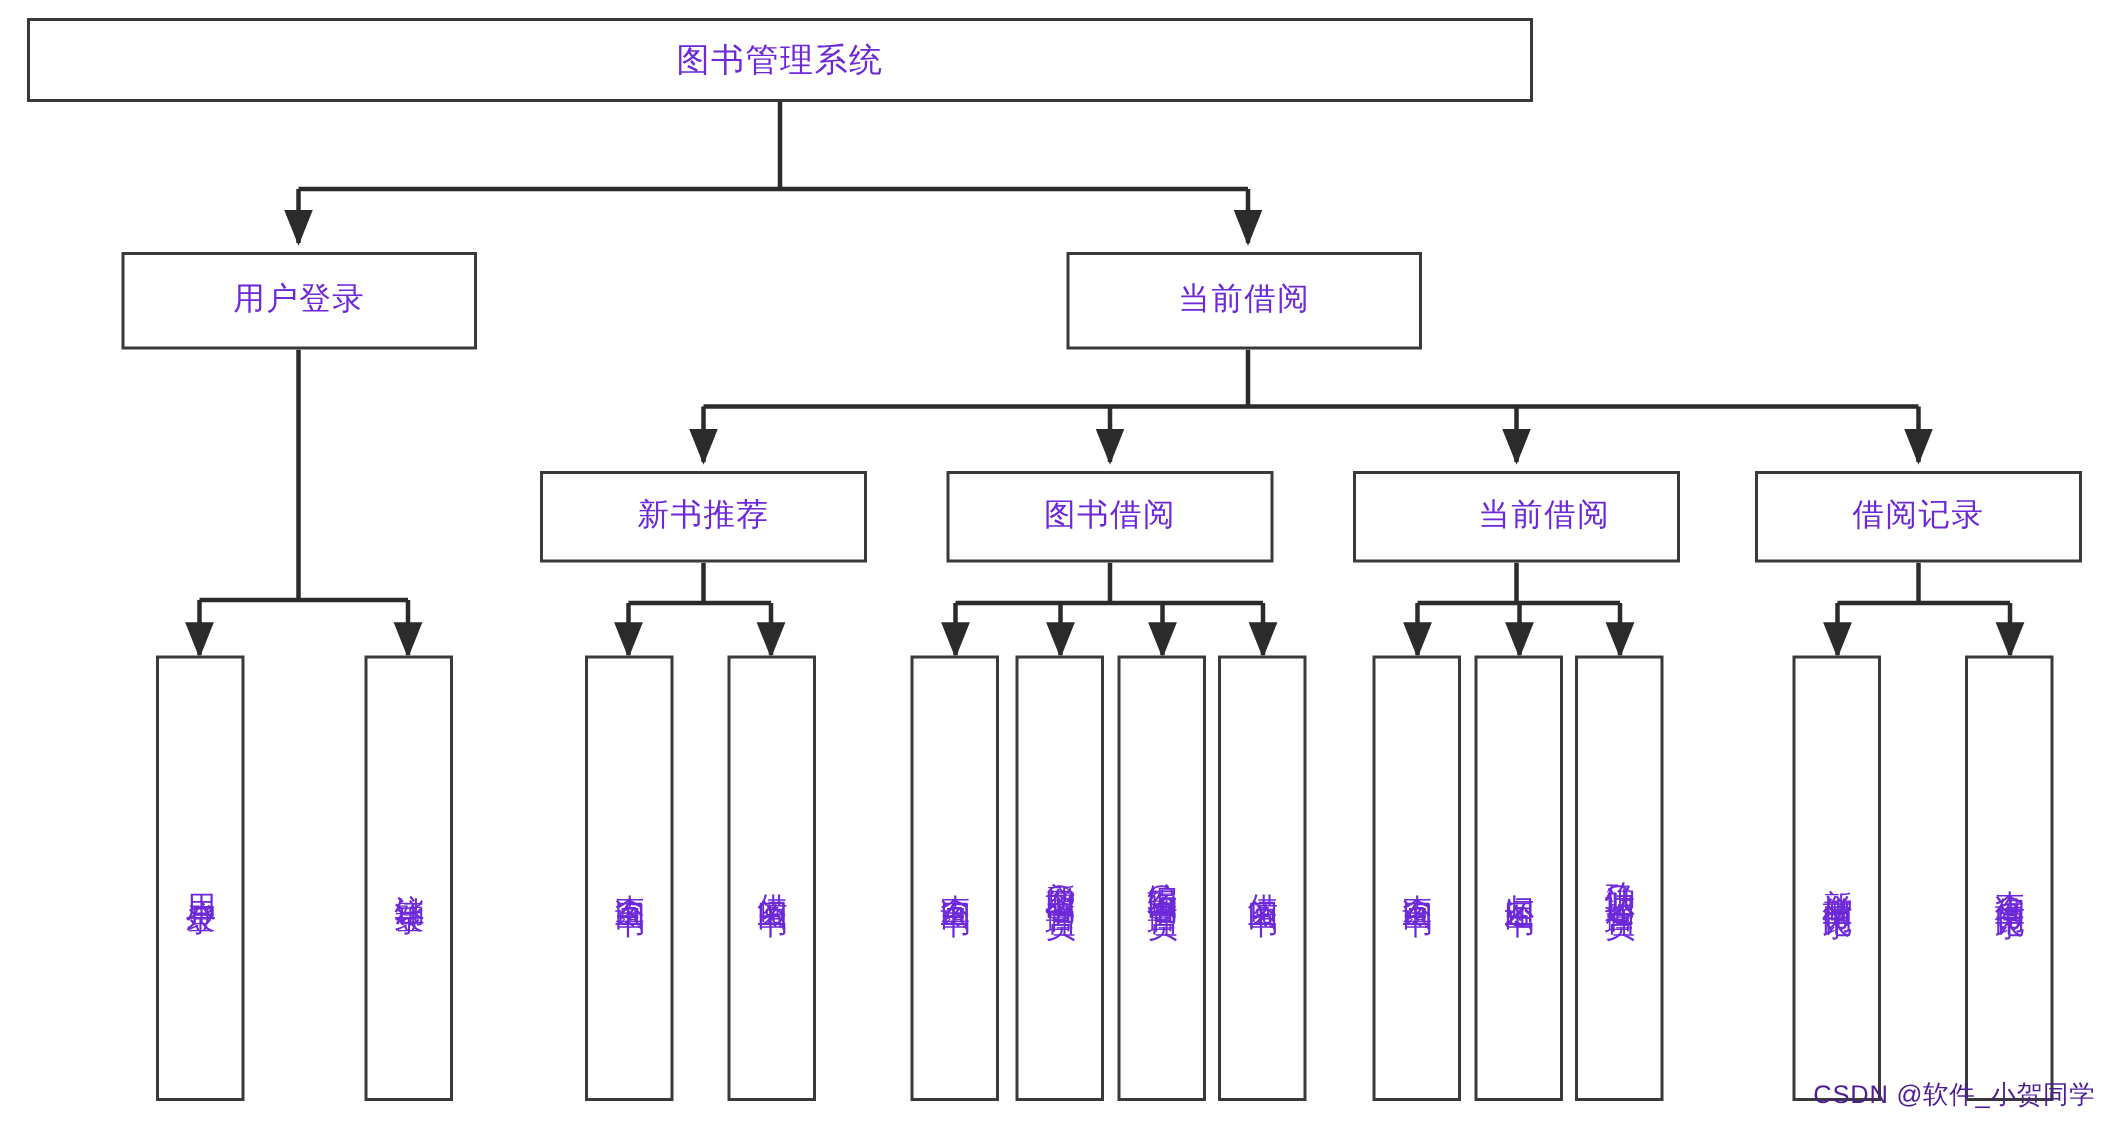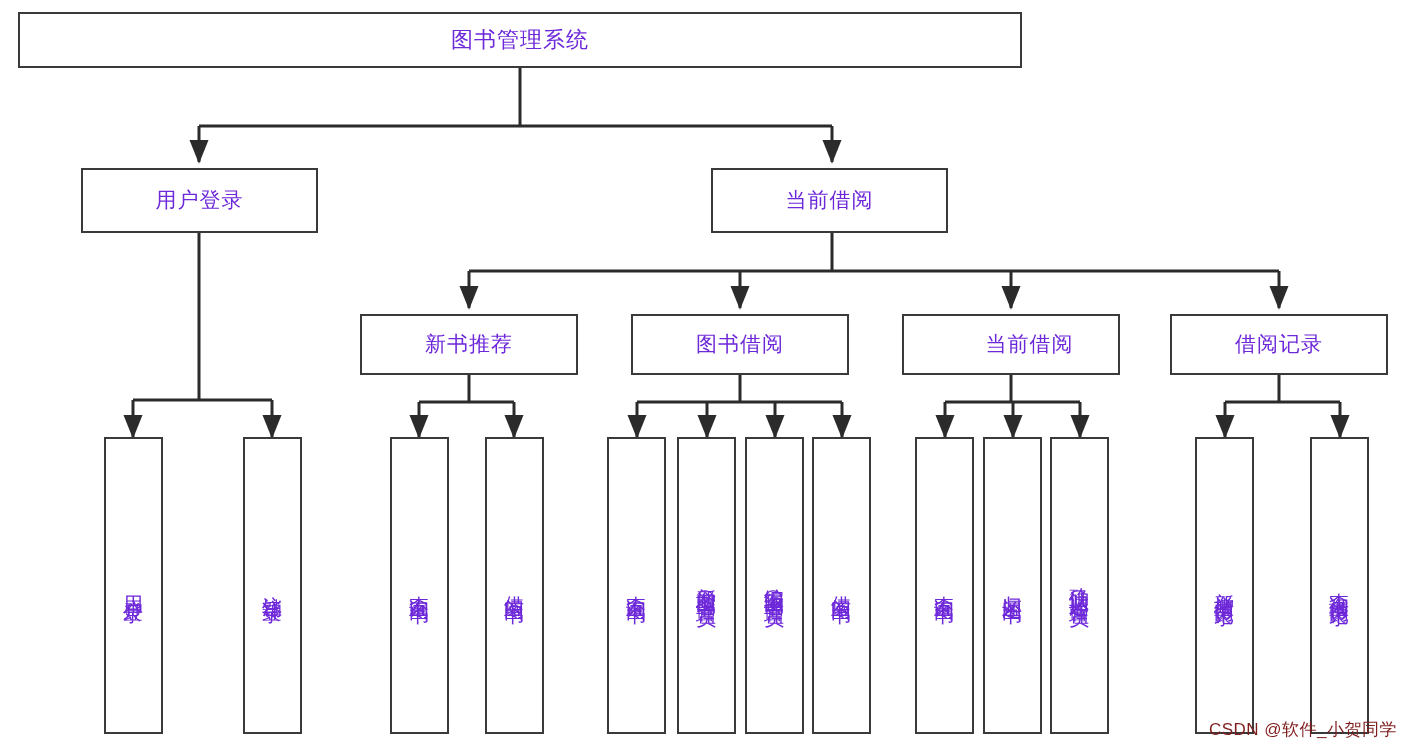--- a/index.html
+++ b/index.html
@@ -59,21 +59,21 @@
     font-size: 20px;
     letter-spacing: 3px;
     line-height: 1;
     white-space: nowrap;
   }
   #watermark {
     position: absolute;
     right: 8px;
     bottom: 6px;
     font-size: 17px;
-    color: #7f1d1d;
+    color: #4c1d95;
     white-space: nowrap;
     z-index: 5;
     letter-spacing: 0.5px;
   }
 </style>
 </head>
 <body>
 
 <div id="canvas">
 

